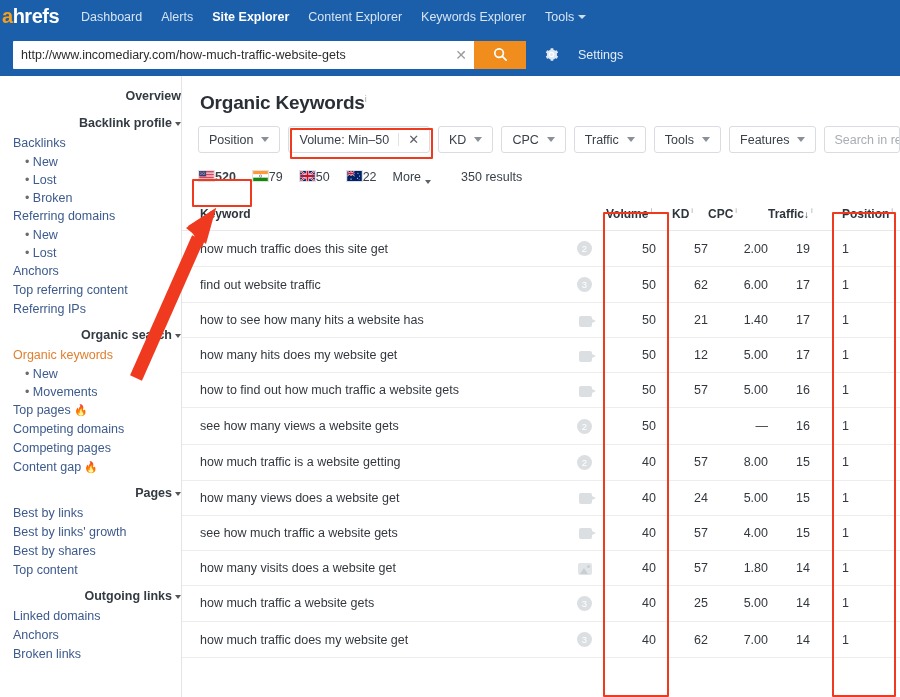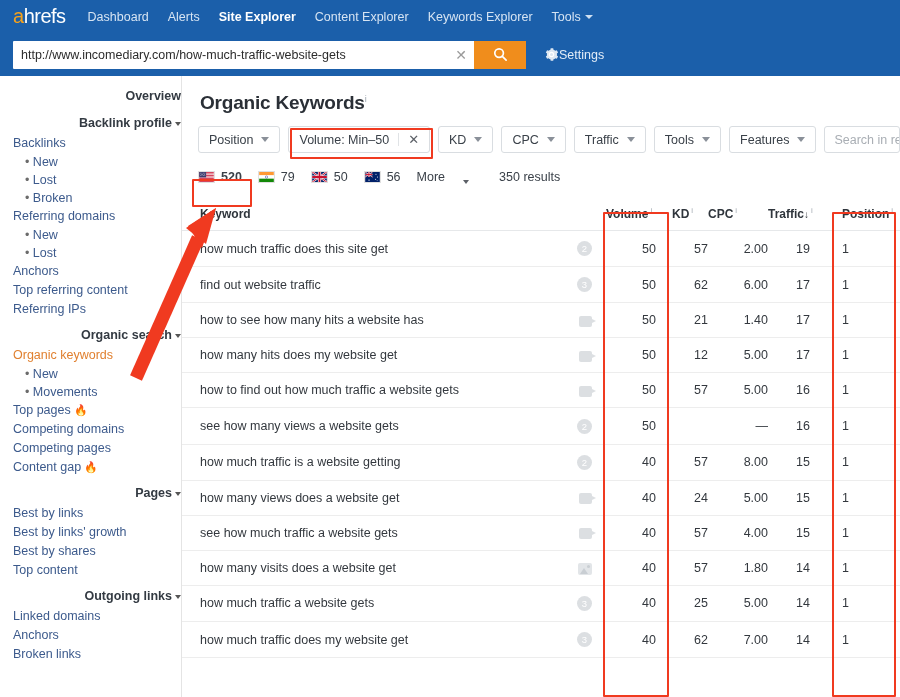--- a/index.html
+++ b/index.html
@@ -9,21 +9,21 @@
     background: #ffffff;
     overflow: hidden;
   }
   #app { position: relative; width: 900px; height: 697px; }
 
   
   .topnav {
     position: absolute; left: 0; top: 0; width: 900px; height: 33px;
     background: #1b5faa; display: flex; align-items: center;
   }
-  .logo { margin-left: 13px; font-size: 20px; font-weight: normal; letter-spacing: -0.5px; color: #ffffff; }
+  .logo { margin-left: 2px; font-size: 20px; font-weight: bold; letter-spacing: -0.5px; color: #ffffff; }
   .logo .a { color: #f5a11b; }
   .navitems { display: flex; align-items: center; margin-left: 22px; gap: 19px; }
   .navitem { font-size: 12.5px; color: #d6e4f3; white-space: nowrap; cursor: pointer; }
   .navitem.active { color: #ffffff; font-weight: bold; }
   .caret-down {
     display: inline-block; width: 0; height: 0; margin-left: 4px;
     border-left: 4px solid transparent; border-right: 4px solid transparent;
     border-top: 4px solid #cfe0f2; vertical-align: middle;
   }
 
@@ -54,21 +54,21 @@
   .caret-dark {
     width: 0; height: 0;
     border-left: 4px solid transparent; border-right: 4px solid transparent;
     border-top: 5px solid #7a7a7a;
   }
   .gobtn {
     width: 52px; height: 28px; background: #f08d1c;
     display: flex; align-items: center; justify-content: center; cursor: pointer;
   }
   .settings {
-    display: flex; align-items: center; margin-left: 18px; gap: 0; cursor: pointer;
+    display: flex; align-items: center; margin-left: 18px; gap: 19px; cursor: pointer;
   }
   .settings .stxt { font-size: 12.5px; color: #e2ecf7; }
 
   
   .sidebar {
     position: absolute; left: 0; top: 76px; width: 182px; height: 621px;
     background: #ffffff; border-right: 1px solid #e4e4e4;
     padding: 13px 0 0 13px; overflow: hidden;
   }
   .sb-group { font-size: 12.5px; font-weight: bold; color: #333a42; margin: 0 0 6px 0; cursor: pointer; text-align: right; }
@@ -115,25 +115,25 @@
   }
   .searchin {
     height: 27px; border: 1px solid #d9dde1; border-radius: 3px; background: #fff;
     display: flex; align-items: center; padding: 0 9px;
     font-size: 12.5px; color: #a9aeb4; width: 110px; overflow: hidden; white-space: nowrap;
   }
 
   .countrybar {
     display: flex; align-items: center; margin: 17px 0 0 16px; gap: 16px;
   }
-  .ctab { display: flex; align-items: center; gap: 6px; cursor: pointer; }
+  .ctab { display: flex; align-items: flex-start; cursor: pointer; }
   .ctab .cnum { font-size: 12.5px; color: #3a4149; }
   .ctab.sel .cnum { font-weight: bold; }
   .flag { width: 17px; height: 12px; display: block; border: 1px solid rgba(0,0,0,.12); }
-  .morebtn { font-size: 12.5px; color: #3a4149; display: flex; align-items: flex-end; gap: 18px; cursor: pointer; }
+  .morebtn { font-size: 12.5px; color: #3a4149; display: flex; align-items: flex-end; gap: 4px; cursor: pointer; }
   .morebtn .mcar {
     width: 0; height: 0;
     border-left: 3.5px solid transparent; border-right: 3.5px solid transparent;
     border-top: 4.5px solid #5c6067;
   }
   .results { font-size: 12.5px; color: #3a4149; margin-left: 14px; }
 
   
   .tbl { width: 718px; margin-top: 14px; border-collapse: collapse; table-layout: fixed; }
   .tbl th {
@@ -357,21 +357,21 @@
             <path d="M9.5,0 V13 M0,6.5 H19" stroke="#c8102e" stroke-width="2.4"></path>
           </g>
           <g fill="#ffffff">
               <circle cx="5" cy="10.5" r=".9"></circle>
               <circle cx="14" cy="3" r=".7"></circle>
               <circle cx="16" cy="6.5" r=".7"></circle>
               <circle cx="13.5" cy="9.5" r=".7"></circle>
               <circle cx="15.5" cy="11" r=".5"></circle>
             </g>
         </svg>
-        <span class="cnum">56</span>
+        <span class="cnum">22</span>
       </div>
       <div class="morebtn">
           <span>More</span>
           <span class="mcar"></span>
         </div>
       <div class="results">350 results</div>
     </div>
 
     <table class="tbl">
       <thead>

